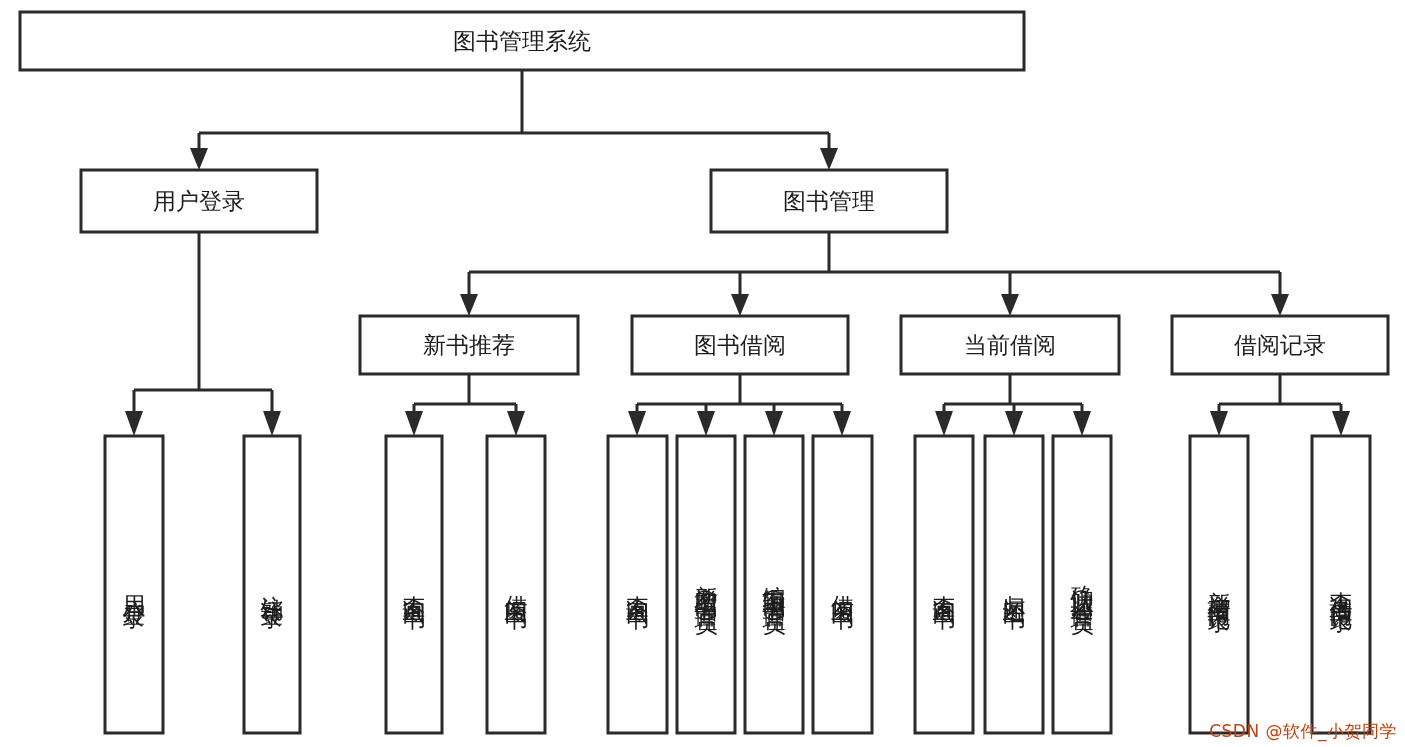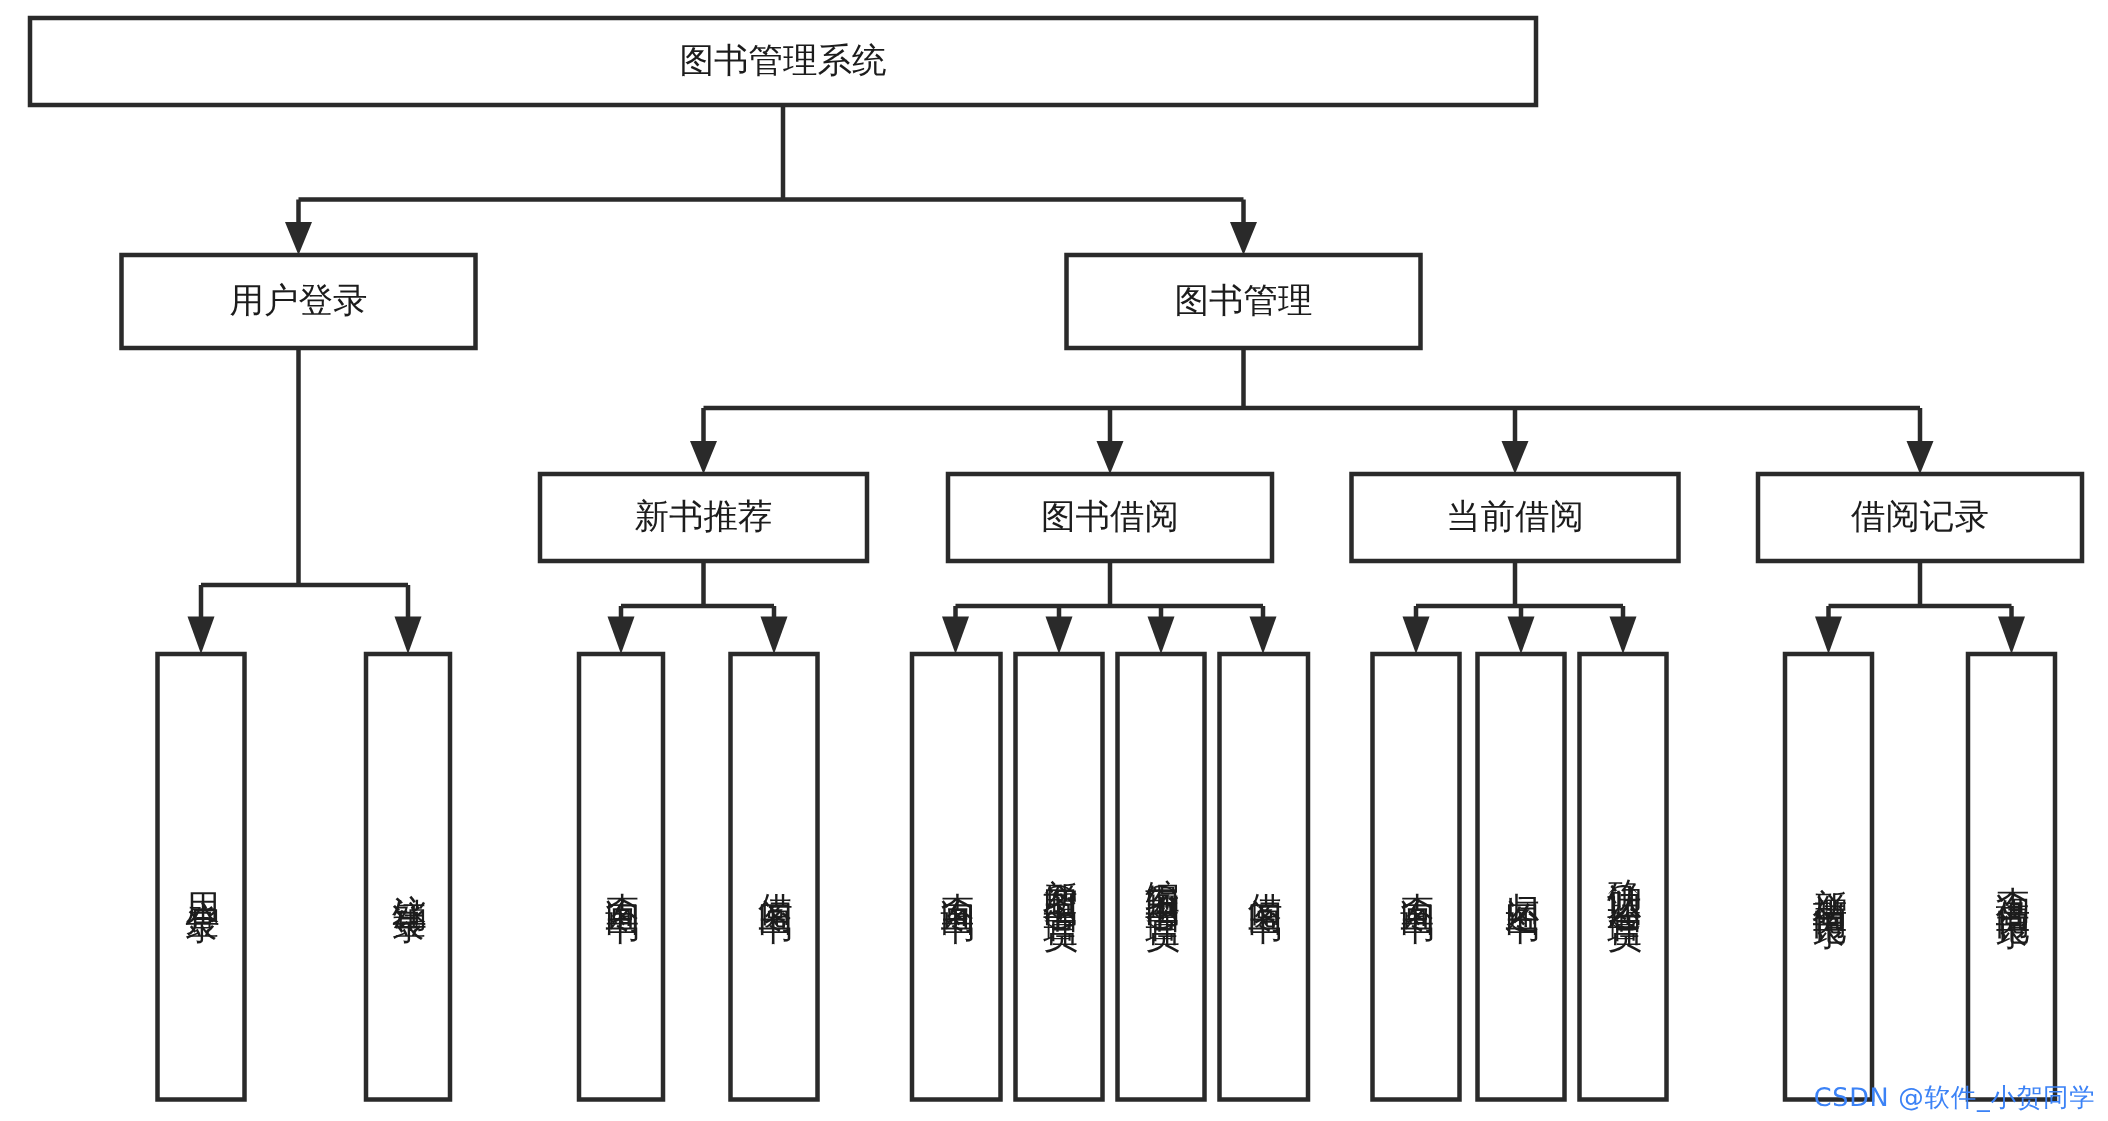--- a/index.html
+++ b/index.html
@@ -46,21 +46,21 @@
     fill: #1c1c1c;
     text-anchor: middle;
     dominant-baseline: middle;
   }
   .watermark {
     position: absolute;
     right: 8px;
     bottom: 4px;
     font-family: "DejaVu Sans", "Liberation Sans", sans-serif;
     font-size: 17px;
-    color: #3b82f6;
+    color: #c2410c;
     letter-spacing: 0.5px;
     white-space: nowrap;
     pointer-events: none;
     margin-left: 29px;
   }
 </style>
 </head>
 <body>
 
 <div id="diagram-root">

